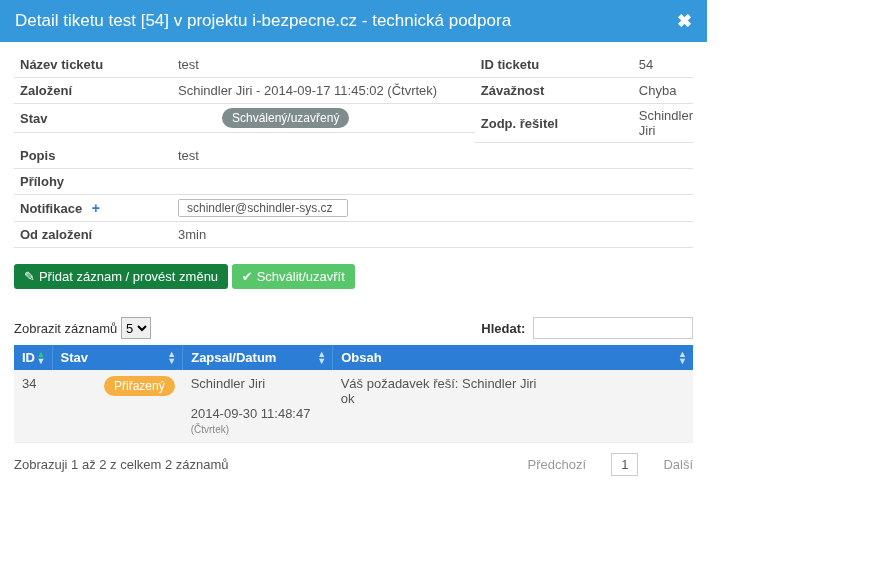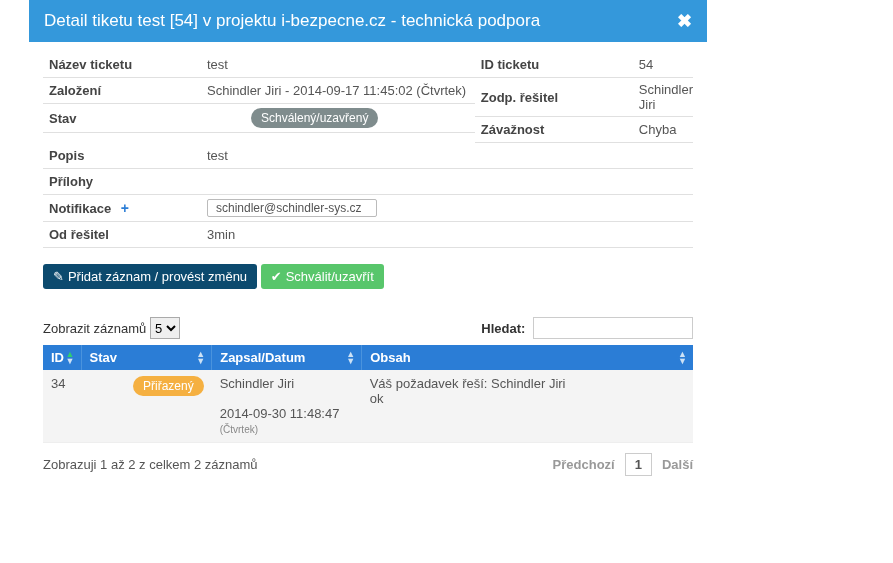--- a/index.html
+++ b/index.html
@@ -1,18 +1,18 @@
 <!DOCTYPE html>
 <html><head>
 <meta charset="utf-8">
 <style>
 * { box-sizing: border-box; margin: 0; padding: 0; }
 body { font-family: "Segoe UI", Tahoma, Arial, sans-serif; font-size: 13px; color: #333; background: #fff; }
 
-.modal { width: 707px; background: #fff; padding-left: 29px; }
+.modal { width: 707px; background: #fff; }
 .modal-header { background: #3498db; color: #fff; padding: 10px 15px; display: flex; justify-content: space-between; align-items: center; }
 .modal-title { font-size: 17px; font-weight: 400; }
 .close-x { font-size: 18px; cursor: pointer; font-weight: bold; }
 
 .modal-body { padding: 10px 14px 14px; }
 
 .def-grid { display: flex; border-top: none; }
 .def-col { flex: 1; }
 .def-col.left { flex: 2.4; }
 .def-row { display: flex; border-bottom: 1px solid #e0e0e0; padding: 4px 0 4px 4px; align-items: center; min-height: 26px; }
@@ -23,21 +23,21 @@
 .badge-status { display: inline-block; background: #888; color: #fff; padding: 2px 10px; border-radius: 10px; font-size: 12px; line-height: 16px; margin-left: 44px; }
 .badge-orange { background: #f5b041; color: #fff; }
 .badge-gray  { background: #7f8c8d; }
 
 .plus-icon { color: #2b7dd6; font-weight: bold; margin-left: 6px; cursor: pointer; font-size: 14px; }
 
 .email-box { display: inline-block; border: 1px solid #bbb; padding: 1px 14px 1px 8px; font-size: 12px; color: #555; border-radius: 2px; background: #fff; position: relative; }
 
 .btn-bar { margin-top: 16px; }
 .btn { display: inline-block; color: #fff; padding: 5px 10px; border-radius: 3px; font-size: 13px; border: none; cursor: pointer; vertical-align: middle; }
-.btn-blue { background: #0c4a6e; }
+.btn-blue { background: #15803d; }
 .btn-green { background: #58c66b; }
 .btn .icon { margin-right: 4px; display: inline-block; }
 
 .controls-row { display: flex; justify-content: space-between; align-items: center; margin-top: 28px; margin-bottom: 6px; }
 .show-entries select { border: 1px solid #aaa; height: 22px; font-size: 13px; }
 .search-box input { border: 1px solid #ccc; height: 22px; width: 160px; padding: 0 4px; font-size: 13px; }
 .search-box span { margin-right: 4px; font-weight: bold; }
 
 table.dt { width: 100%; border-collapse: collapse; font-size: 13px; }
 table.dt thead th { background: #2b7dd6; color: #fff; font-weight: bold; text-align: left; padding: 5px 8px; position: relative; border-right: 1px solid #4a93dd; }
@@ -45,21 +45,21 @@
 .sort-arrows { position: absolute; right: 6px; top: 50%; transform: translateY(-50%); font-size: 9px; line-height: 7px; color: #cde2f5; }
 .sort-arrows .up, .sort-arrows .down { display: block; }
 .sort-active-asc .sort-arrows .up { color: #2ecc71; }
 
 table.dt tbody tr td { padding: 6px 8px; vertical-align: top; border-bottom: 1px solid #eee; color: #555; }
 table.dt tbody tr:nth-child(odd) td { background: #f4f4f4; }
 table.dt tbody tr:nth-child(even) td { background: #fff; }
 .dt .subline { font-size: 10px; color: #888; }
 
 .footer-row { display: flex; justify-content: space-between; align-items: center; margin-top: 10px; font-size: 13px; color: #555; }
-.pager { display: flex; align-items: center; gap: 10px; font-weight: bold; }
+.pager { display: flex; align-items: center; gap: 25px; }
 .pager .page-btn { border: 1px solid #ccc; padding: 3px 9px; color: #555; }
 .pager .disabled { color: #999; }
 
 .col-id { width: 38px; }
 .col-stav { width: 130px; }
 .col-zapsal { width: 150px; }
 </style>
 </head>
 <body>
 
@@ -87,26 +87,26 @@
             <span class="badge-status badge-gray">Schválený/uzavřený</span>
           </div>
         </div>
       </div>
       <div class="def-col">
         <div class="def-row">
           <div class="def-label">ID ticketu</div>
           <div class="def-value">54</div>
         </div>
         <div class="def-row">
+          <div class="def-label">Závažnost</div>
+          <div class="def-value">Chyba</div>
+        </div>
+        <div class="def-row">
           <div class="def-label">Zodp. řešitel</div>
           <div class="def-value">Schindler Jiri</div>
-        </div>
-        <div class="def-row">
-          <div class="def-label">Závažnost</div>
-          <div class="def-value">Chyba</div>
         </div>
       </div>
     </div>
 
     <div class="def-row full">
       <div class="def-label">Popis</div>
       <div class="def-value">test</div>
     </div>
     <div class="def-row full">
       <div class="def-label">Přílohy</div>
@@ -115,21 +115,21 @@
     <div class="def-row full">
       <div class="def-label">
         <span>Notifikace</span>
         <span class="plus-icon">+</span>
       </div>
       <div class="def-value">
         <span class="email-box">schindler@schindler-sys.cz</span>
       </div>
     </div>
     <div class="def-row full">
-      <div class="def-label">Od řešitel</div>
+      <div class="def-label">Od založení</div>
       <div class="def-value">3min</div>
     </div>
 
     <div class="btn-bar">
       <button class="btn btn-blue">
         <span class="icon">✎</span><span>Přidat záznam / provést změnu</span>
       </button>
       <button class="btn btn-green">
         <span class="icon">✔</span><span>Schválit/uzavřít</span>
       </button>

